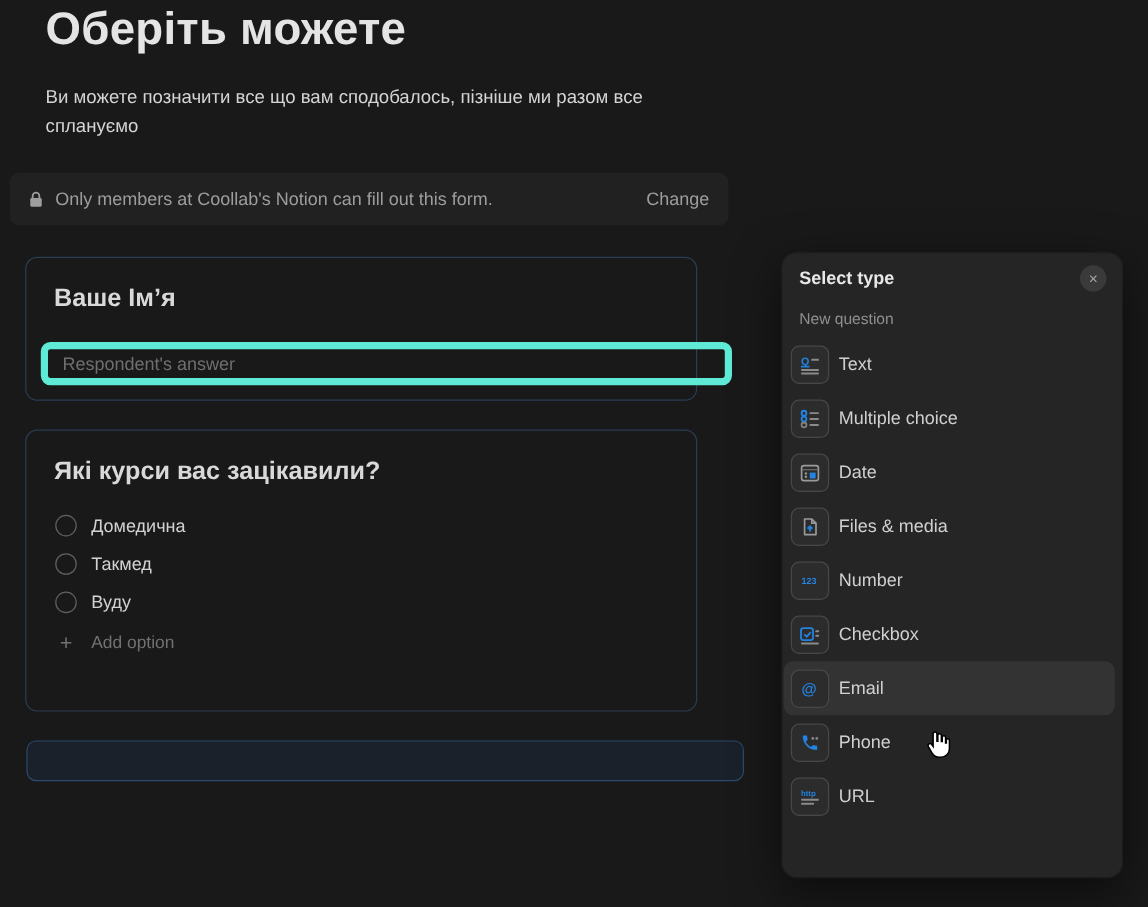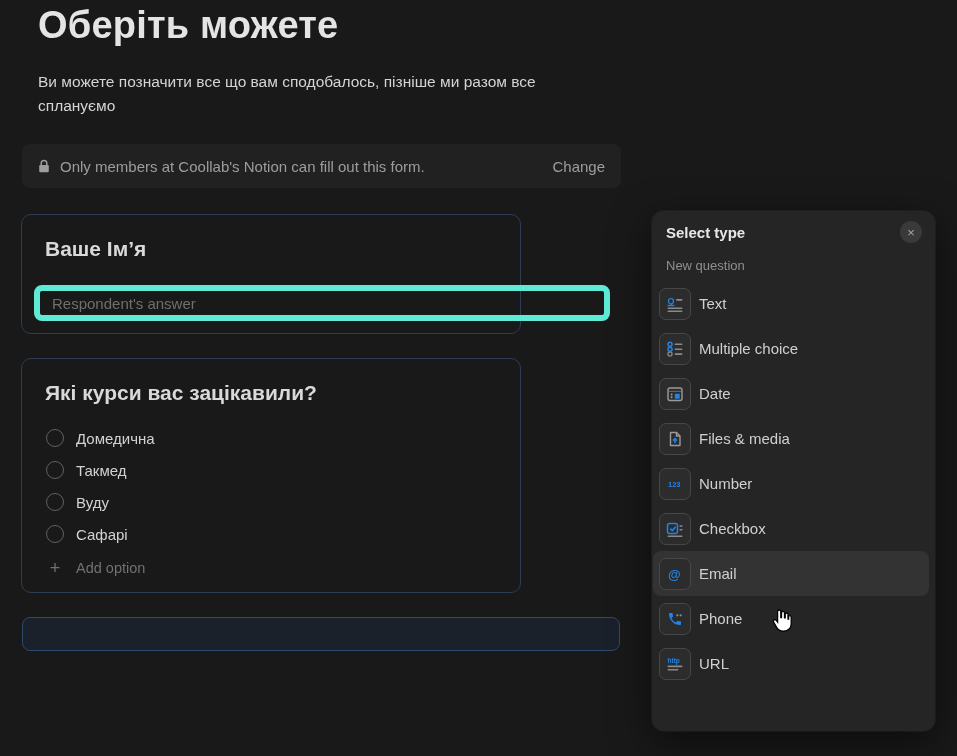--- a/index.html
+++ b/index.html
@@ -10,28 +10,28 @@
   
   .page-title {
     position:absolute; left:38px; top:4px; font-size:38px; font-weight:700;
     color:#e4e4e4; letter-spacing:.2px;
   }
   .page-subtitle {
     position:absolute; left:38px; top:70px; width:528px;
     font-size:15.5px; line-height:24px; color:#d4d4d4;
   }
   .lock-bar {
-    position:absolute; left:22px; top:144px; width:599px; height:44px;
+    position:absolute; left:8px; top:144px; width:599px; height:44px;
     background:#212121; border-radius:8px; display:flex; align-items:center;
     padding:0 16px; box-sizing:border-box; gap:10px;
   }
   .lock-msg { color:#9d9d9d; font-size:15px; flex:1; }
   .change-btn { color:#9d9d9d; font-size:15px; cursor:pointer; }
   .card {
-    position:absolute; left:21px; width:500px; box-sizing:border-box;
+    position:absolute; left:21px; width:560px; box-sizing:border-box;
     border:1px solid #2b3d55; border-radius:10px; background:transparent;
   }
   .card-name { top:214px; height:120px; }
   .card-courses { top:358px; height:235px; }
   .q-title {
     position:absolute; left:23px; top:22px; font-size:21px; font-weight:700;
     color:#d9d9d9;
   }
   .answer-input {
     position:absolute; left:12px; top:70px; width:576px; height:36px;
@@ -116,24 +116,20 @@
         <span class="option-label">Домедична</span>
       </div>
       <div class="option">
         <span class="radio"></span>
         <span class="option-label">Такмед</span>
       </div>
       <div class="option">
         <span class="radio"></span>
         <span class="option-label">Вуду</span>
       </div>
-      <div class="option">
-        <span class="radio"></span>
-        <span class="option-label">Сафарі</span>
-      </div>
       <div class="add-option">
         <span class="plus-glyph">+</span>
         <span class="add-label">Add option</span>
       </div>
     </div>
   </div>
 
   <div class="new-q-strip"></div>
 
   <div class="popup">

